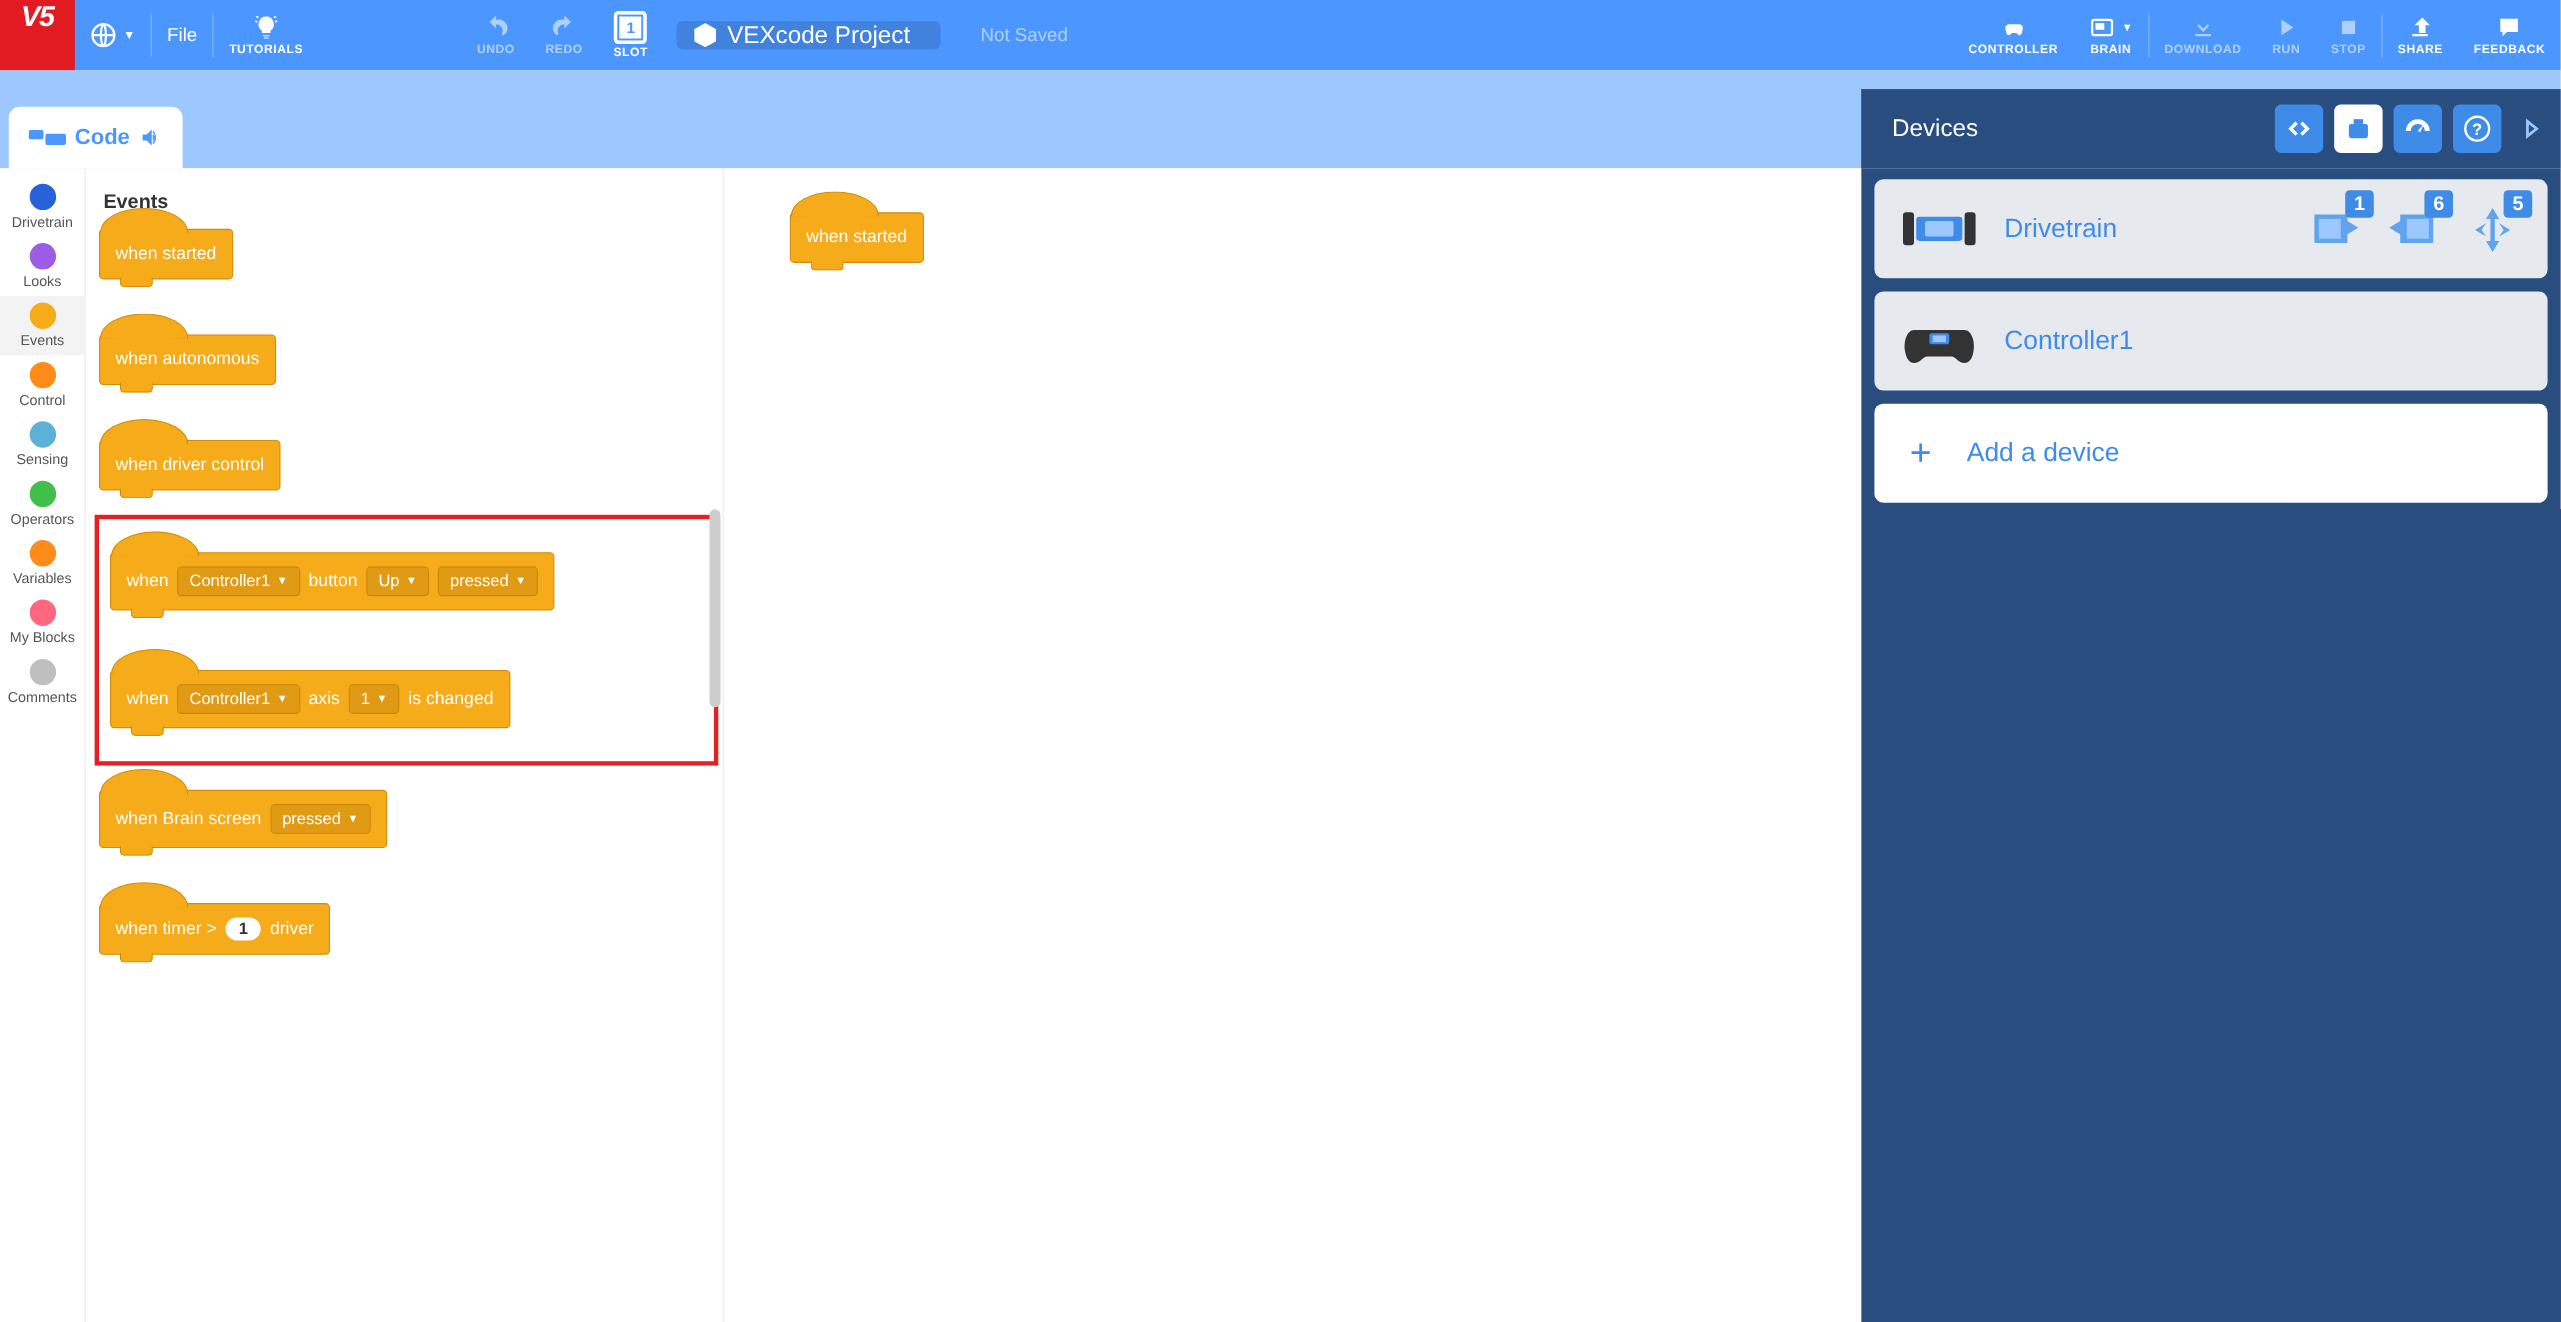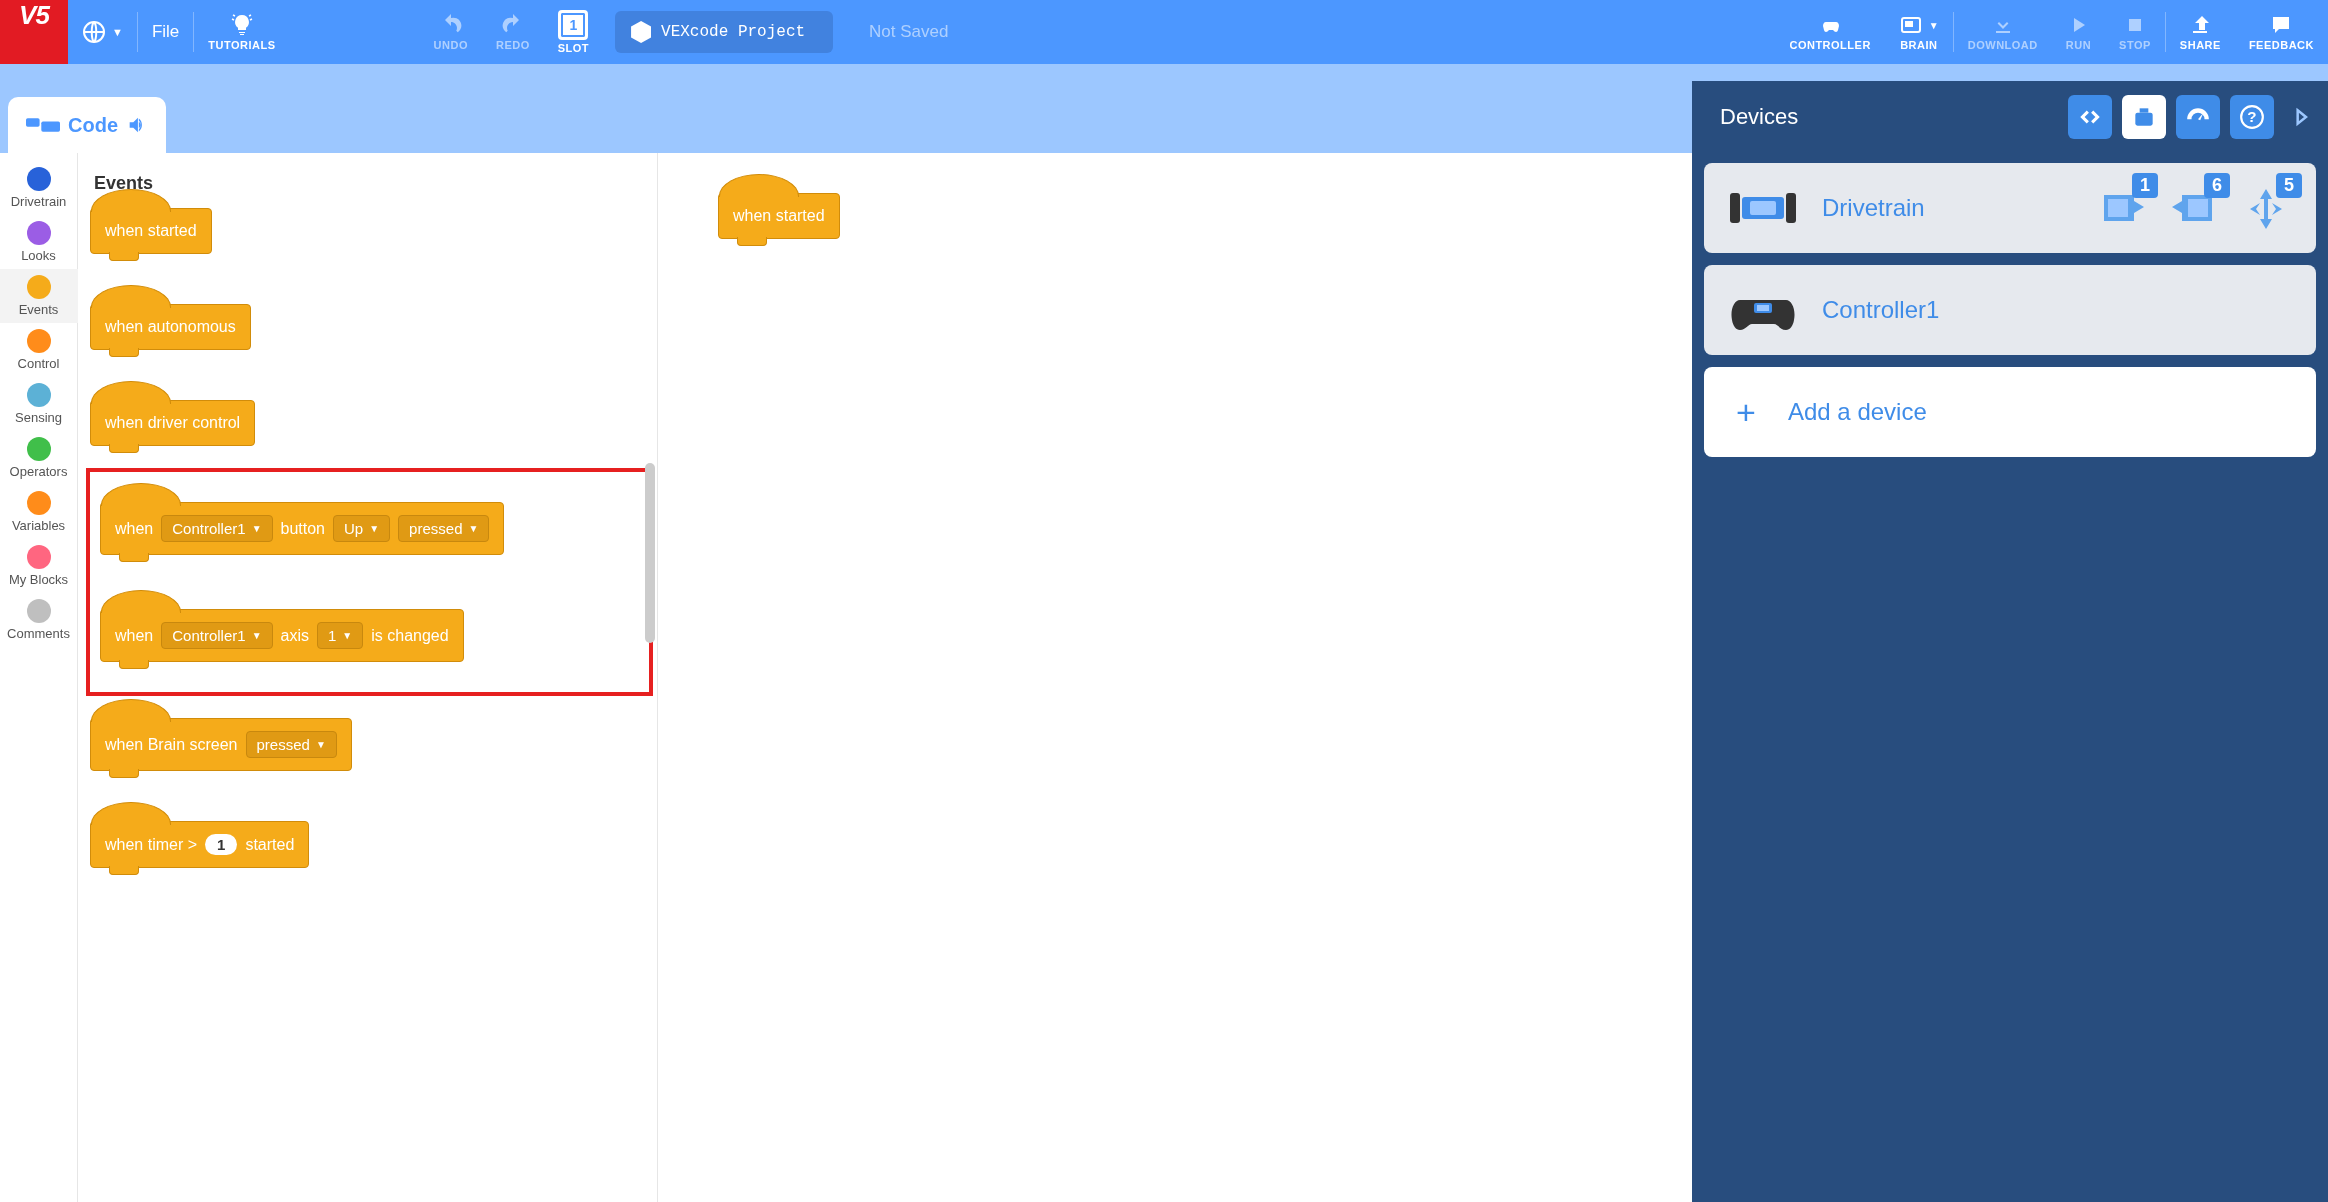--- a/index.html
+++ b/index.html
@@ -39,26 +39,25 @@
   .slot-icon {
     width: 30px; height: 30px; background: #fff; border-radius: 4px;
     display: flex; align-items: center; justify-content: center;
     color: #4C97FF; font-weight: 800; font-size: 14px; border: 3px solid #fff;
     box-shadow: inset 0 0 0 2px #4C97FF;
   }
 
   .project-name-box {
     background: #4182DF;
     border-radius: 6px;
-    height: 42px;
+    height: 26px;
     padding: 0 28px 0 16px;
     display: flex; align-items: center; gap: 10px;
-    font-size: 16px;
+    font-size: 22px;
     margin: 0 12px;
-    font-family: Liberation Mono, monospace;
   }
   .hex { width: 20px; height: 22px; background: #fff; clip-path: polygon(50% 0, 100% 25%, 100% 75%, 50% 100%, 0 75%, 0 25%); }
 
   .not-saved { color: rgba(255,255,255,0.55); font-size: 17px; margin-left: 24px; }
   .tb-spacer { flex: 1; }
 
   .brain-chev { font-size: 10px; margin-left: 2px; }
 
   
   .subheader {
@@ -507,21 +506,21 @@
               <span class="chev">▼</span>
             </span>
       </div>
         </div>
       <div style="height:10px"></div>
 
       <div class="block-wrap">
           <div class="hat">
         <span class="hat-text">when timer &gt;</span>
         <span class="pill">1</span>
-        <span class="hat-text">started</span>
+        <span class="hat-text">driver</span>
       </div>
         </div>
 
     </div>
     <div class="scrollbar"></div>
   </div>
 
   <div class="canvas">
     <div class="canvas-block">
       <div class="hat">

